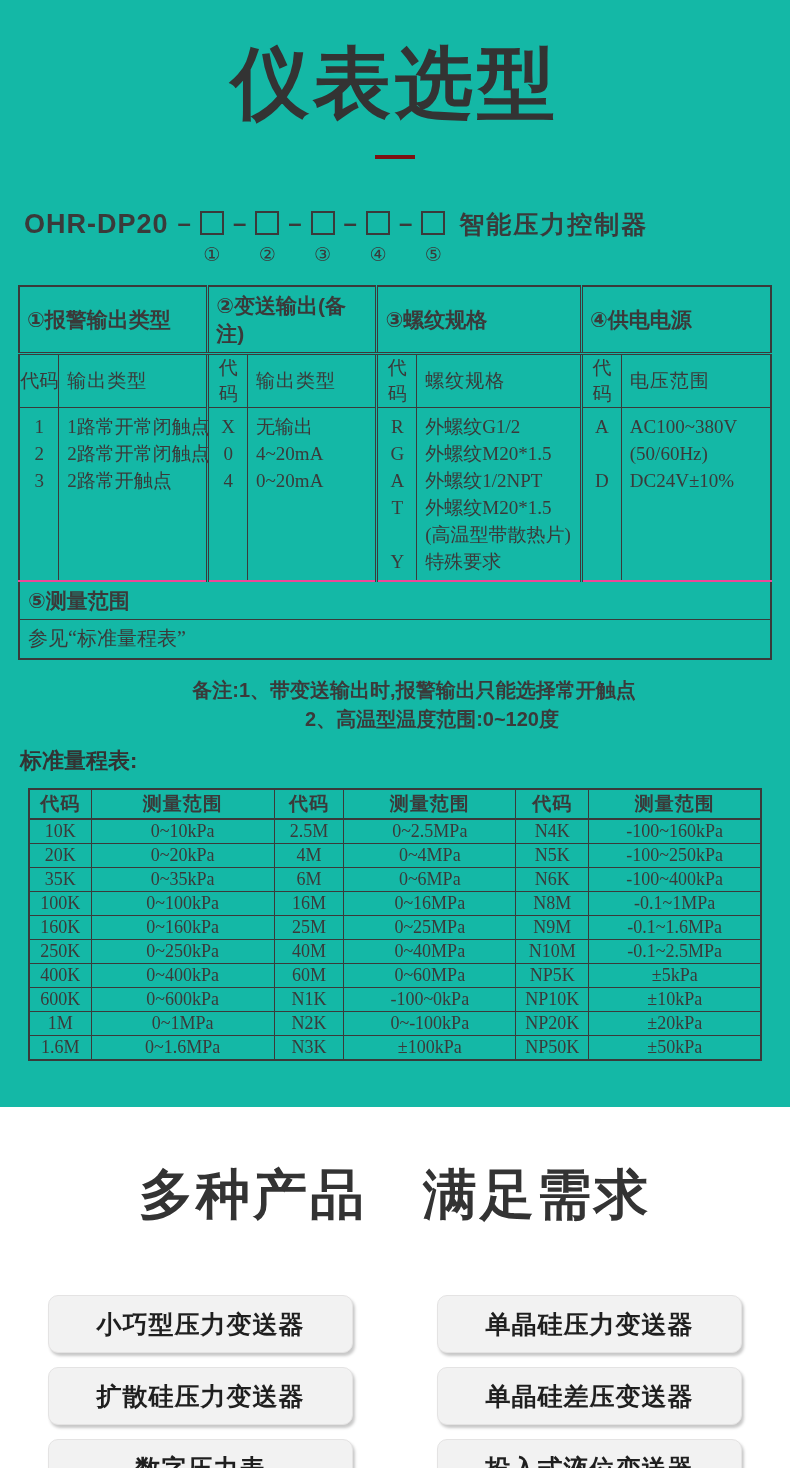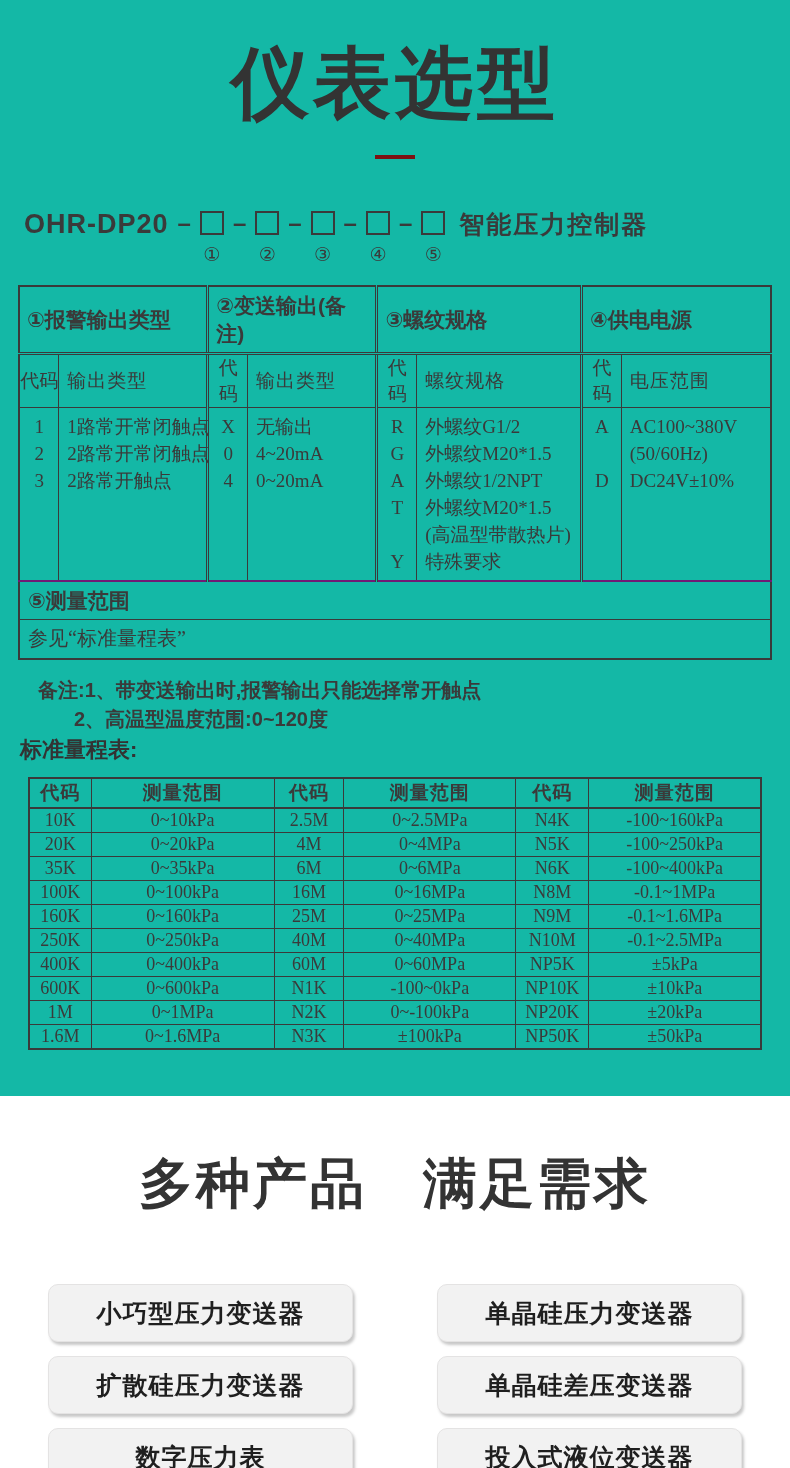--- a/index.html
+++ b/index.html
@@ -40,29 +40,29 @@
   .sub-row td{font-size:19px; height:29px;}
   .sub-row .code-h{text-align:center;}
   .sub-row .val-h{text-align:left; padding-left:8px; letter-spacing:1px;}
   .body-row td{vertical-align:top; font-size:19px; padding-top:5px; padding-bottom:5px;}
   .body-row .code-col{text-align:center;}
   .body-row .val-col{text-align:left; padding-left:8px;}
   .tline{line-height:27px; white-space:nowrap;}
   .sec-start{border-left:3px double #3a3a3a !important;}
   .range-title-row td{
     font-family:"Liberation Sans","DejaVu Sans",sans-serif;
-    border-top:2px solid #701a75; font-size:21px; font-weight:bold;
+    border-top:2px solid #ec4899; font-size:21px; font-weight:bold;
     text-align:left; padding:5px 8px 4px;
   }
   .range-note-row td{font-size:20px; text-align:left; padding:5px 8px 6px;}
   
-  .notes{margin:16px 0 0 38px; font-size:20px; font-weight:bold; color:#3a3a3a;}
+  .notes{margin:16px 0 0 38px; font-size:20px; font-weight:bold; color:#3a3a3a;text-align:center;}
   .note-line{line-height:29px;}
   .note-line.indent{padding-left:36px;}
-  .range-label{margin:1px 0 0 20px; font-size:22px; font-weight:bold; color:#333333;}
+  .range-label{margin:12px 0 0 20px; font-size:22px; font-weight:bold; color:#333333;}
   
   .range-table{
     width:734px; margin:12px auto 0; border:2px solid #3a3a3a; table-layout:fixed;
     font-family:"Liberation Serif","DejaVu Serif",serif; color:#3a3a3a;
   }
   .range-table th,.range-table td{border:1px solid #3a3a3a; text-align:center; white-space:nowrap;}
   .range-table thead th{font-size:19px; font-weight:bold; height:25px; border-bottom:2px solid #3a3a3a; letter-spacing:1px;}
   .range-table tbody td{font-size:18px; height:20px; padding:1px 2px;}
   
   .bottom-section{background:#ffffff; padding:55px 0 40px;}

